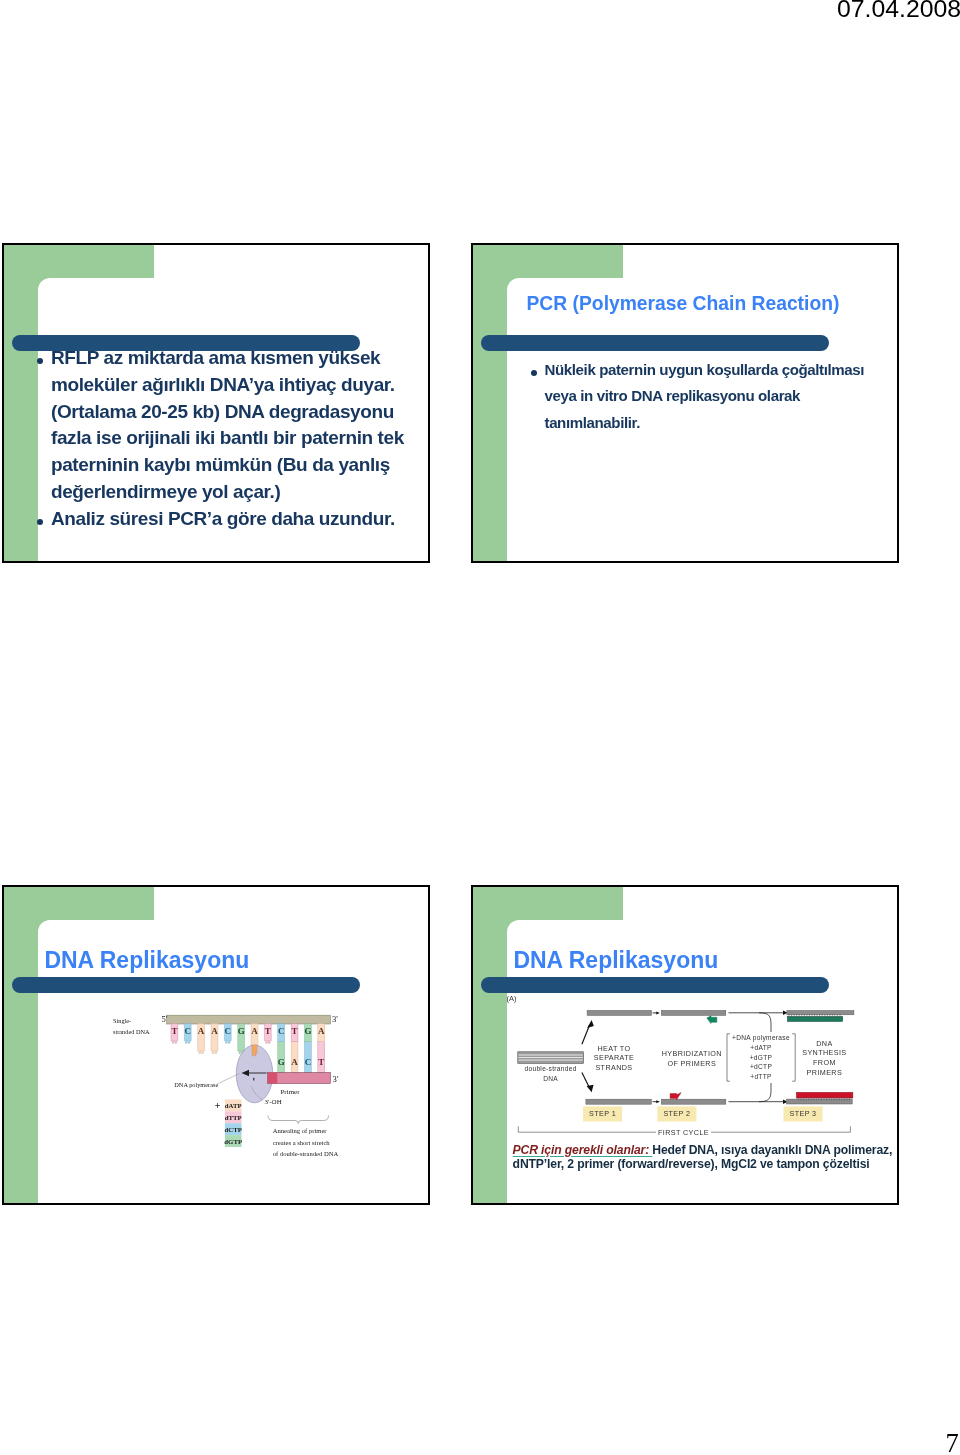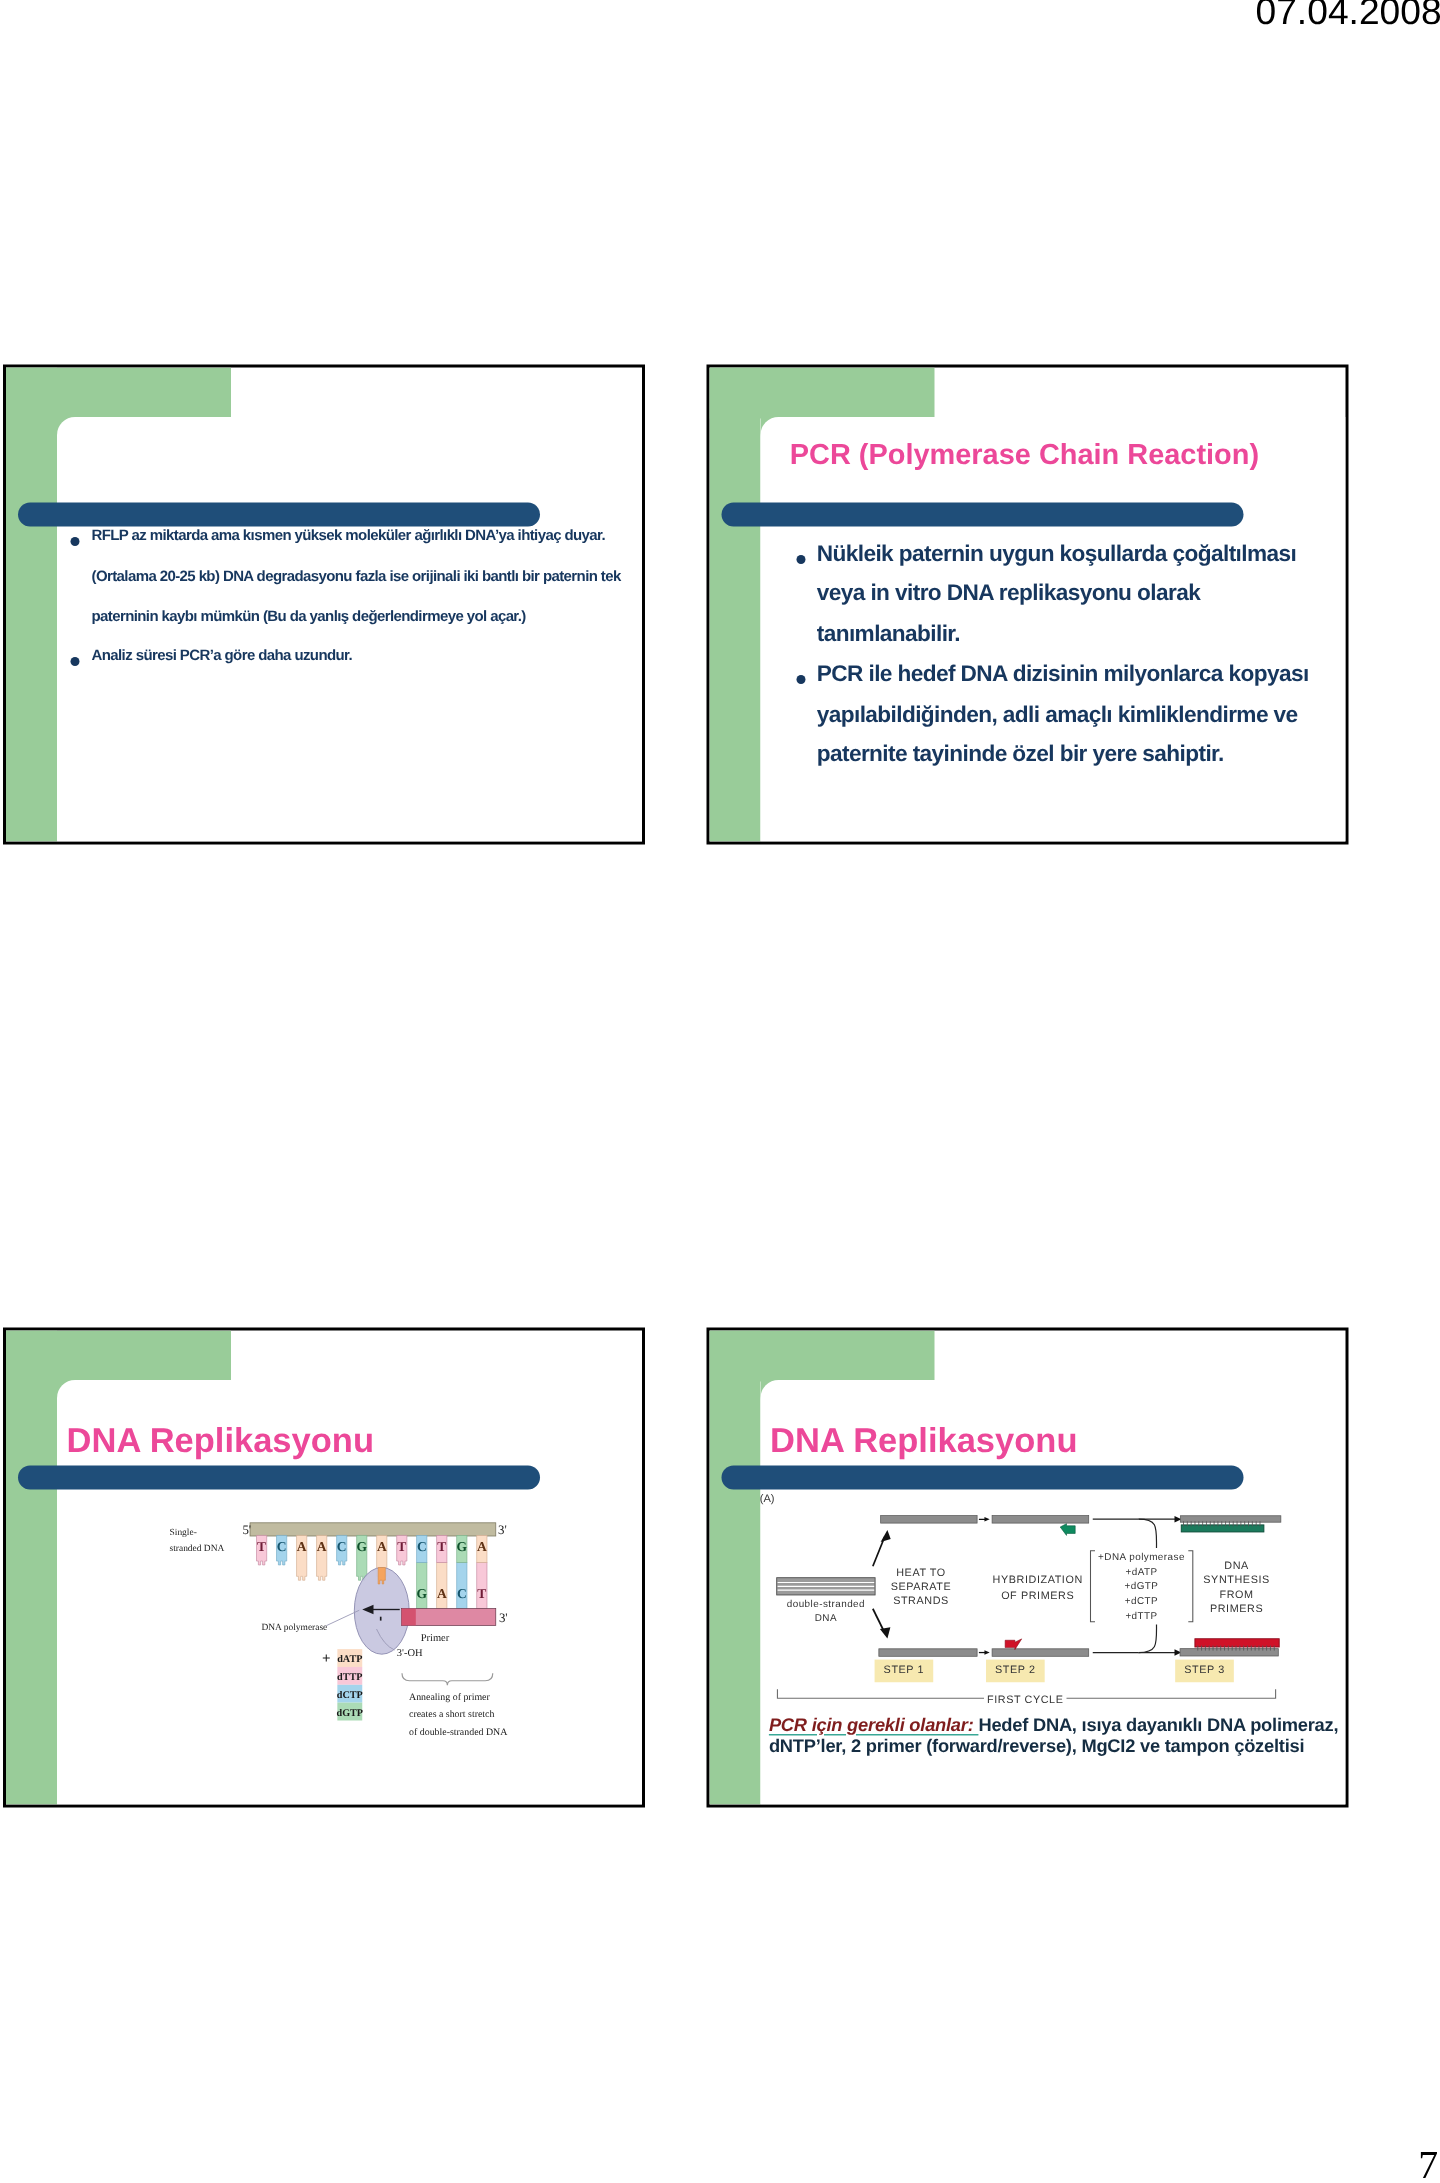--- a/index.html
+++ b/index.html
@@ -7,21 +7,21 @@
        font-family:"Liberation Sans",sans-serif;-webkit-font-smoothing:antialiased;}
   .page{position:absolute;left:0;top:0;width:960px;height:1127px;}
   .date{position:absolute;left:837px;top:-5px;font-size:24.8px;color:#000;letter-spacing:0px;}
   .pageno{position:absolute;left:945.5px;top:1427.5px;font-family:"Liberation Serif",serif;font-size:26.5px;color:#000;}
 
   .slide{position:absolute;background:#fff;border:2px solid #000;box-sizing:border-box;overflow:hidden;}
   .gr-top{position:absolute;left:0;top:0;background:#99CC99;}
   .gr-left{position:absolute;left:0;top:0;bottom:0;background:#99CC99;}
   .whitebox{position:absolute;background:#fff;border-radius:11px 0 0 0;}
   .bluebar{position:absolute;background:#1F4E79;border-radius:9px;}
-  .title{position:absolute;color:#ec4899;font-weight:bold;white-space:nowrap;}
+  .title{position:absolute;color:#3b82f6;font-weight:bold;white-space:nowrap;}
   .body{position:absolute;color:#17375E;font-weight:bold;}
   ul.bl{margin:0;padding:0;list-style:none;}
   ul.bl li{position:relative;padding-left:16px;}
   ul.bl li::before{content:"";position:absolute;left:2px;top:13px;width:6px;height:6px;
       border-radius:50%;background:currentColor;}
 
   
   .s1{left:2px;  top:243px; width:428px; height:320px;}
   .s2{left:471px;top:243px; width:428px; height:320px;}
   .s3{left:2px;  top:885px; width:428px; height:320px;}
@@ -31,21 +31,21 @@
   .slide .gr-top{width:150px;height:33.5px;}
   
   .slide .gr-corner{position:absolute;left:34px;top:33px;width:13px;height:13px;
       background:#99CC99;
       -webkit-mask-image:radial-gradient(circle 13px at 13px 13px, transparent 0 12.3px, #000 12.4px);
       mask-image:radial-gradient(circle 13px at 13px 13px, transparent 0 12.3px, #000 12.4px);}
   .slide .whitebox{left:34px;top:33px;right:0;bottom:0;border-radius:12px 0 0 0;}
   .slide .bluebar{left:8px;top:90px;width:348px;height:16px;}
 
   
-  .s1body{left:41px;top:100px;width:377px;font-size:10px;letter-spacing:-0.4px;line-height:26.75px;}
+  .s1body{left:31px;top:100px;width:377px;font-size:19px;letter-spacing:-0.4px;line-height:26.75px;}
 
   
   .s2title{left:53.5px;top:47.5px;font-size:19.3px;}
   .s2body{left:55.5px;top:111.5px;width:356px;font-size:15.1px;letter-spacing:-0.4px;line-height:26.75px;}
 
   .s3title, .s4title{left:40.4px;top:60px;font-size:23px;}
   .dia3,.dia4{position:absolute;left:0;top:0;}
   .s4cap{position:absolute;left:39.6px;top:255.6px;width:392px;color:#152D42;font-weight:bold;
          font-size:12.2px;letter-spacing:-0.15px;line-height:14.7px;}
   .s4cap .lead{font-style:italic;color:#7f1d1d;text-decoration:underline;
@@ -71,21 +71,20 @@
 
   <div class="slide s2">
     <div class="gr-left"></div>
     <div class="gr-top"></div>
     <div class="gr-corner"></div>
     <div class="whitebox"></div>
     <div class="title s2title">PCR (Polymerase Chain Reaction)</div>
     <div class="bluebar"></div>
     <ul class="bl body s2body">
       <li>Nükleik paternin uygun koşullarda çoğaltılması veya in vitro DNA replikasyonu olarak tanımlanabilir.</li>
-      <li>PCR ile hedef DNA dizisinin milyonlarca kopyası yapılabildiğinden, adli amaçlı kimliklendirme ve paternite tayininde özel bir yere sahiptir.</li>
     </ul>
   </div>
 
   <div class="slide s3">
     <div class="gr-left"></div>
     <div class="gr-top"></div>
     <div class="gr-corner"></div>
     <div class="whitebox"></div>
     <div class="title s3title">DNA Replikasyonu</div>
     <div class="bluebar"></div>

